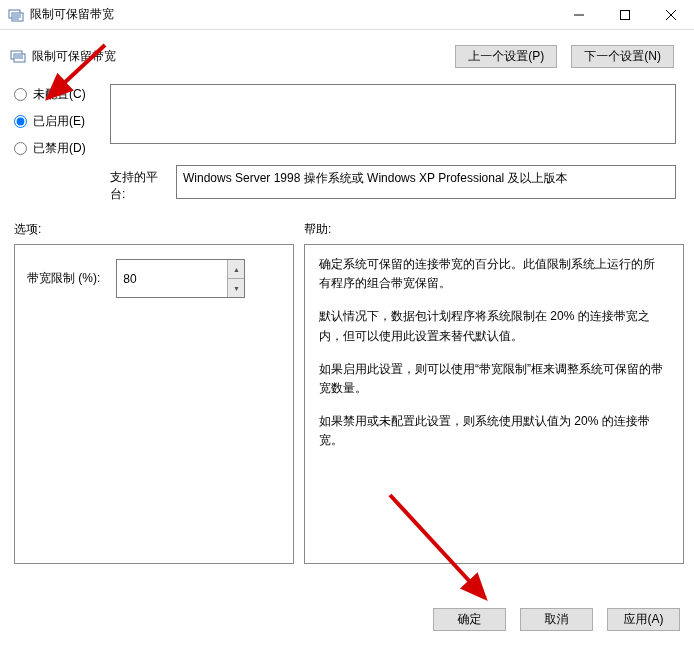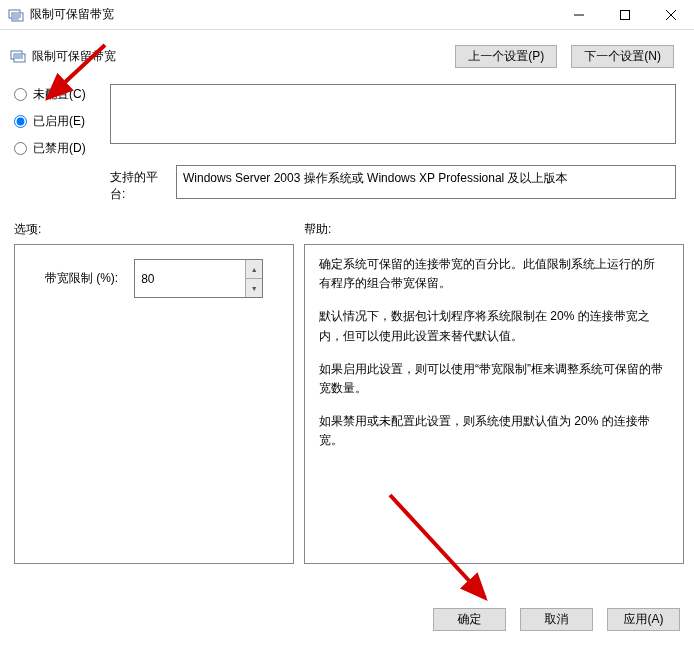--- a/index.html
+++ b/index.html
@@ -124,21 +124,21 @@
     width: 280px;
     padding: 14px 12px;
   }
   .pane.right {
     flex:1;
     padding: 10px 20px 10px 14px;
     overflow-y: auto;
     line-height: 1.6;
   }
   .pane.right p { margin: 0 0 14px 0; }
-  .opt-row { display:flex; align-items:center; gap:16px;justify-content:center;}
+  .opt-row { display:flex; align-items:center; gap:16px;}
   .spin {
     display:flex;
     border:1px solid #7a7a7a;
     height:39px;
     background:#fff;
   }
   .spin input {
     border:none; width:110px; padding:0 6px;
     font-family:inherit; font-size:12px; outline:none;
   }
@@ -238,21 +238,21 @@
     </label>
   </div>
   <div class="comment-wrap">
     <textarea class="comment" style=""></textarea>
   </div>
 </div>
 
 <div class="platform-row">
   <div class="lbl">支持的平台:</div>
   <div class="platform-box">
-    <span>Windows Server 2003 操作系统或 Windows XP Professional 及以上版本</span>
+    <span>Windows Server 1998 操作系统或 Windows XP Professional 及以上版本</span>
   </div>
 </div>
 
 <div class="sect-labels">
   <div>选项:</div>
   <div>帮助:</div>
 </div>
 
 <div class="panes">
   <div class="pane left">

